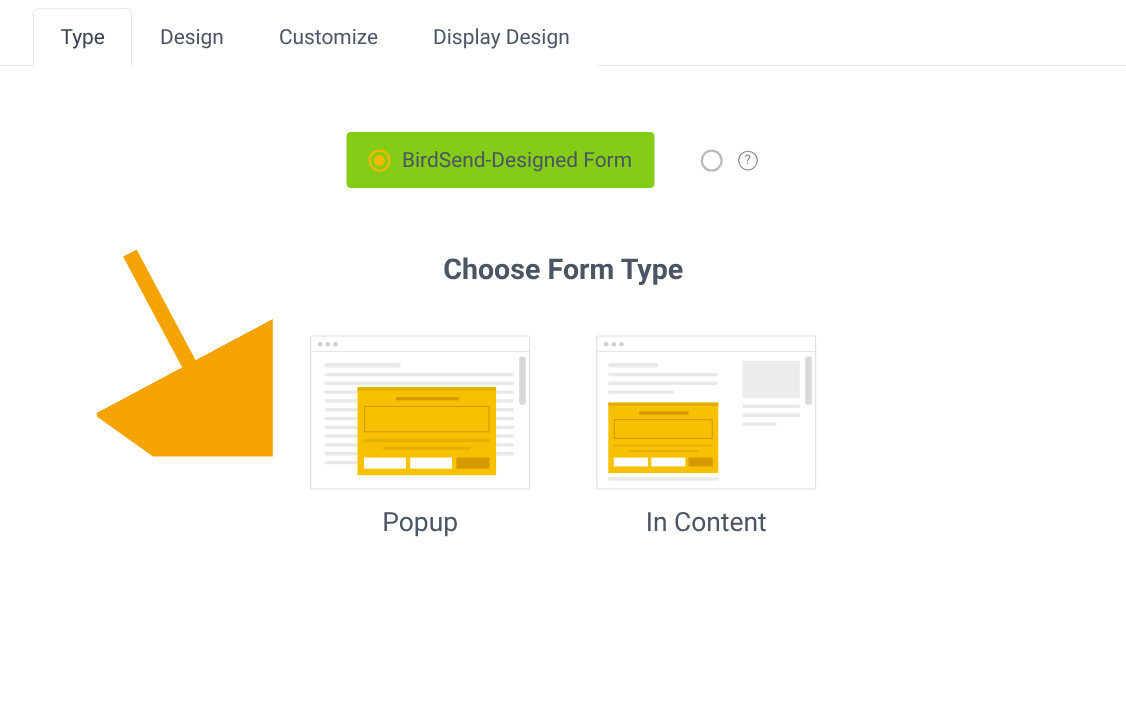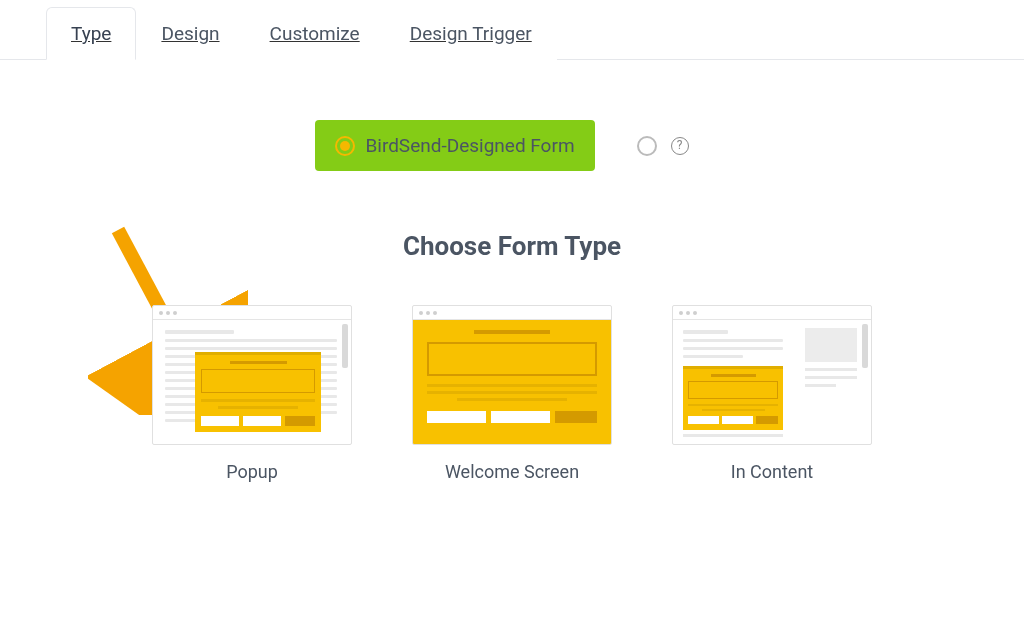--- a/index.html
+++ b/index.html
@@ -8,23 +8,22 @@
     background: #fff;
     color: #333;
     width: 1024px;
     height: 643px;
     overflow: hidden;
   }
 
   .tabs {
     display: flex;
     border-bottom: 1px solid #e5e7eb;
-    padding-left: 46px;
+    padding-left: 30px;
     padding-top: 6px;
-    text-decoration: underline;
   }
   .tab {
     padding: 14px 24px;
     font-size: 19px;
     color: #4b5563;
     cursor: pointer;
     border: 1px solid transparent;
     border-bottom: none;
     position: relative;
     top: 1px;
@@ -117,21 +116,21 @@
     width: 200px;
     height: 140px;
     border: 1.5px solid #e0e0e0;
     border-radius: 2px;
     background: #fff;
     position: relative;
     overflow: hidden;
     margin-bottom: 16px;
   }
   .card-label {
-    font-size: 18px;
+    font-size: 24px;
     color: #4b5563;
   }
 
   
   .chrome-dots {
     position: absolute;
     top: 5px;
     left: 6px;
     display: flex;
     gap: 3px;
@@ -306,21 +305,21 @@
     pointer-events: none;
   }
 </style>
 </head>
 <body>
 
 <div class="tabs">
   <div class="tab active">Type</div>
   <div class="tab">Design</div>
   <div class="tab">Customize</div>
-  <div class="tab">Design Trigger</div>
+  <div class="tab">Display Design</div>
 </div>
 
 <div class="content">
 
   <svg class="arrow" viewBox="0 0 160 200">
     <defs>
       <marker id="ah" markerWidth="14" markerHeight="14" refX="4" refY="7" orient="auto">
         <polygon points="0,0 14,7 0,14" fill="#f5a300"></polygon>
       </marker>
     </defs>
@@ -375,43 +374,20 @@
           <div class="inputs">
               <div class="in"></div>
               <div class="in"></div>
               <div class="btn"></div>
             </div>
         </div>
       </div>
       <div class="card-label">Popup</div>
     </div>
 
-    <div class="card">
-      <div class="card-preview">
-        <div class="chrome-dots">
-            <span></span>
-            <span></span>
-            <span></span>
-          </div>
-        <div class="chrome-bar"></div>
-        <div class="welcome-box">
-          <div class="t1"></div>
-          <div class="outlined"></div>
-          <div class="t2"></div>
-          <div class="t2b"></div>
-          <div class="t2c"></div>
-          <div class="inputs">
-              <div class="in"></div>
-              <div class="in"></div>
-              <div class="btn"></div>
-            </div>
-        </div>
-      </div>
-      <div class="card-label">Welcome Screen</div>
-    </div>
 
     <div class="card">
       <div class="card-preview">
         <div class="chrome-dots">
             <span></span>
             <span></span>
             <span></span>
           </div>
         <div class="chrome-bar"></div>
         <div class="scrollbar"></div>

